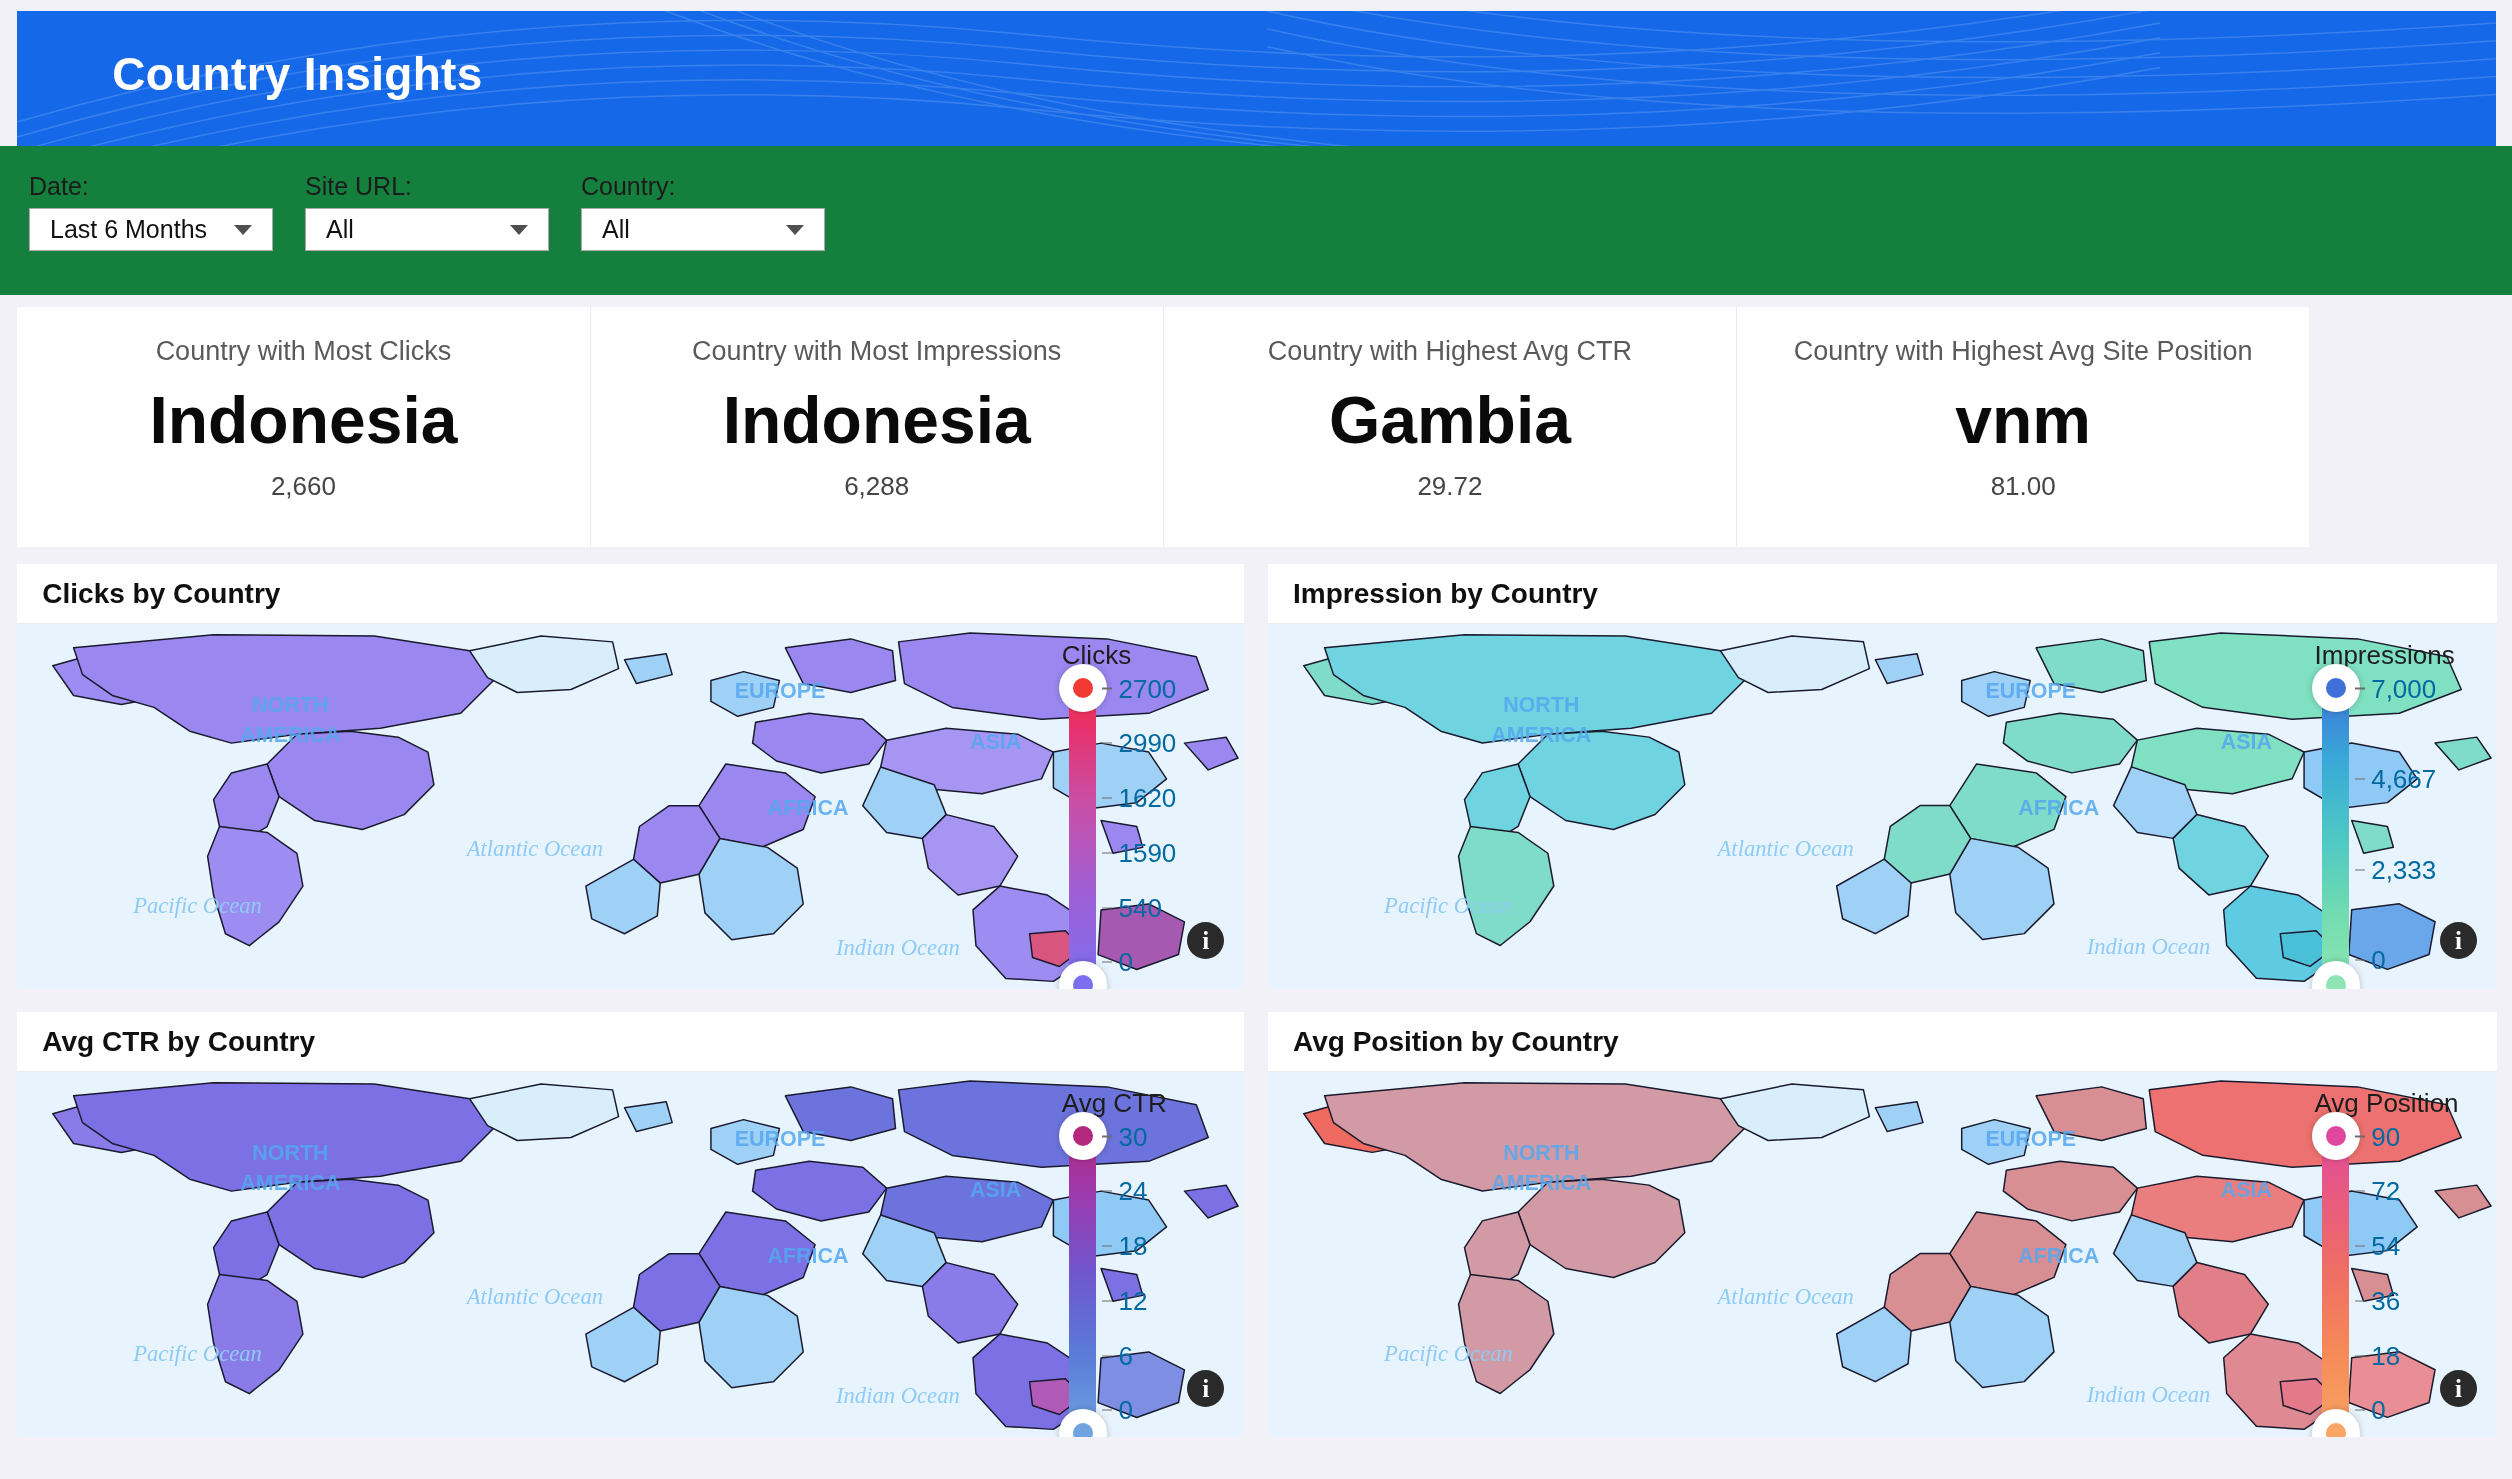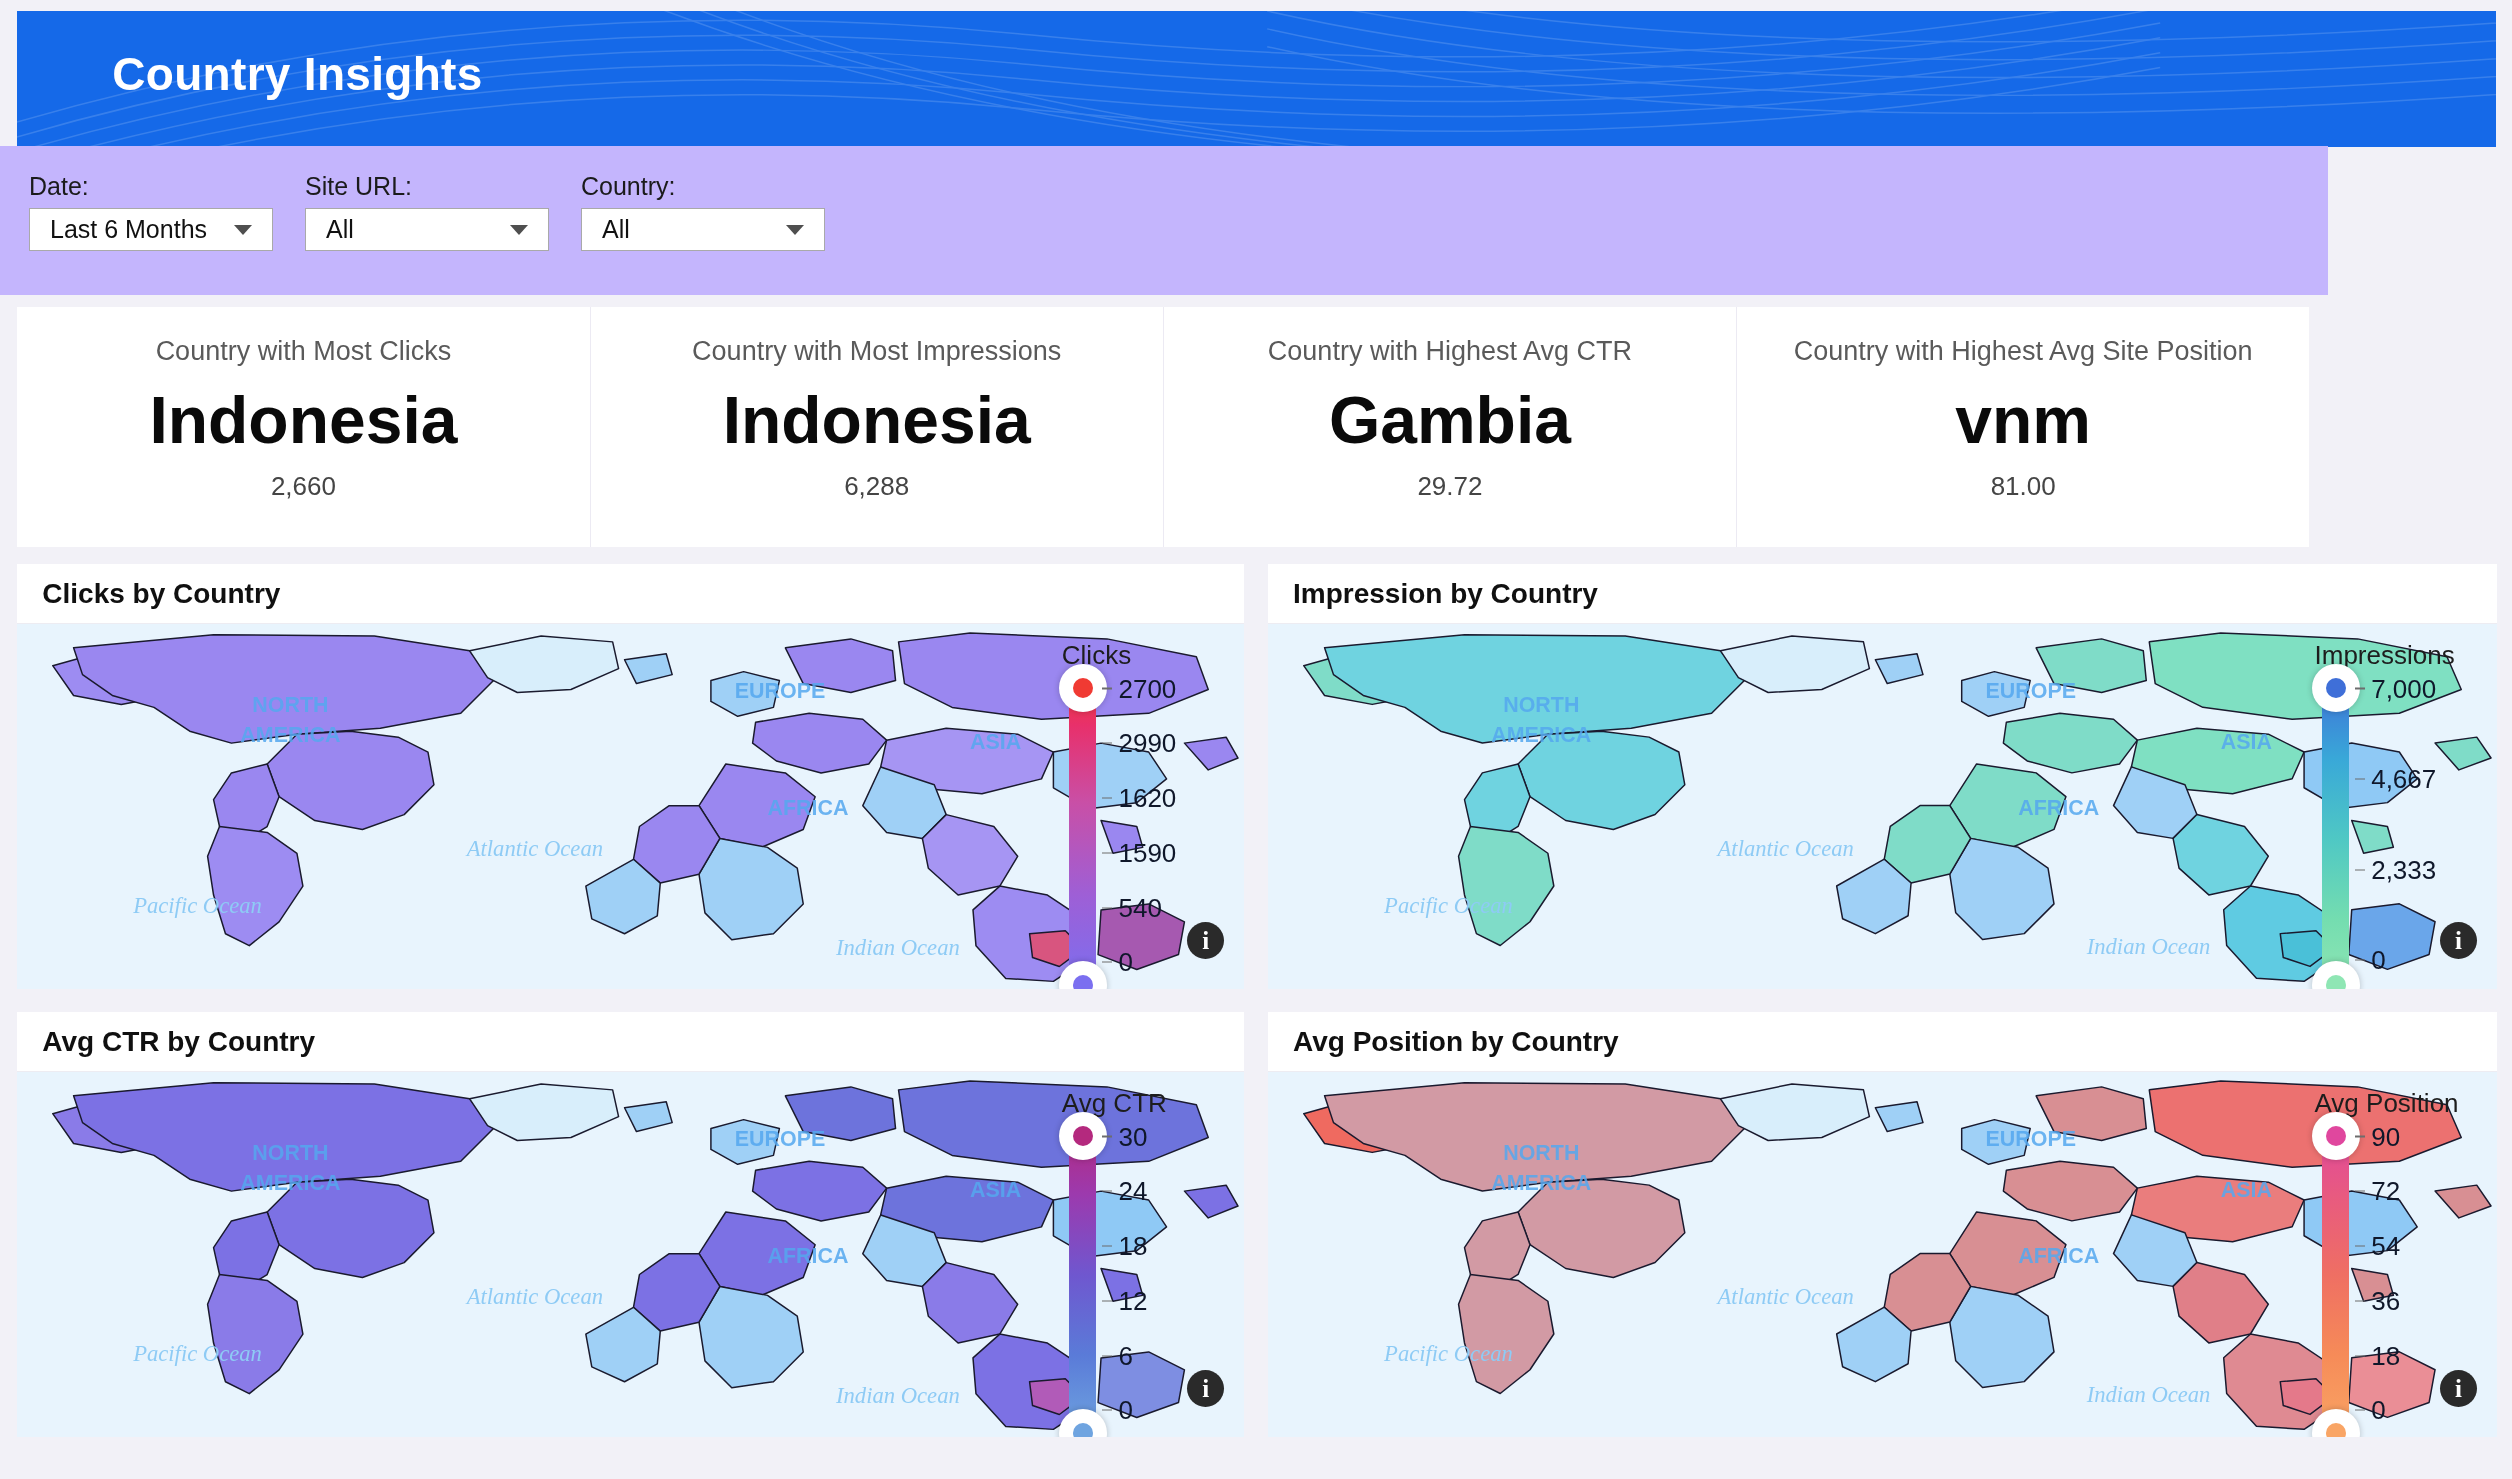--- a/index.html
+++ b/index.html
@@ -44,23 +44,23 @@
     letter-spacing: 0.3px;
     white-space: nowrap;
     z-index: 2;
   }
 
   
   .filterbar {
     position: absolute;
     left: 0;
     top: 146px;
-    width: 2328px;
+    width: 2512px;
     height: 149px;
-    background: #c4b5fd;
+    background: #15803d;
   }
   .filter {
     position: absolute;
     top: 26px;
   }
   .filter-label {
     font-size: 25px;
     color: #1b1b1b;
     display: block;
     margin-bottom: 7.1px;
@@ -264,21 +264,21 @@
   }
   .legend-tick .dash {
     width: 10.7px;
     height: 1.8px;
     background: #6d6d6d;
     margin-right: 6px;
     flex: 0 0 auto;
   }
   .legend-tick .lbl {
     font-size: 26px;
-    color: #0f172a;
+    color: #0369a1;
   }
 
   .info-icon {
     position: absolute;
     width: 37px;
     height: 37px;
     border-radius: 50%;
     background: #2a2a2a;
     color: #ffffff;
     font-size: 25px;

